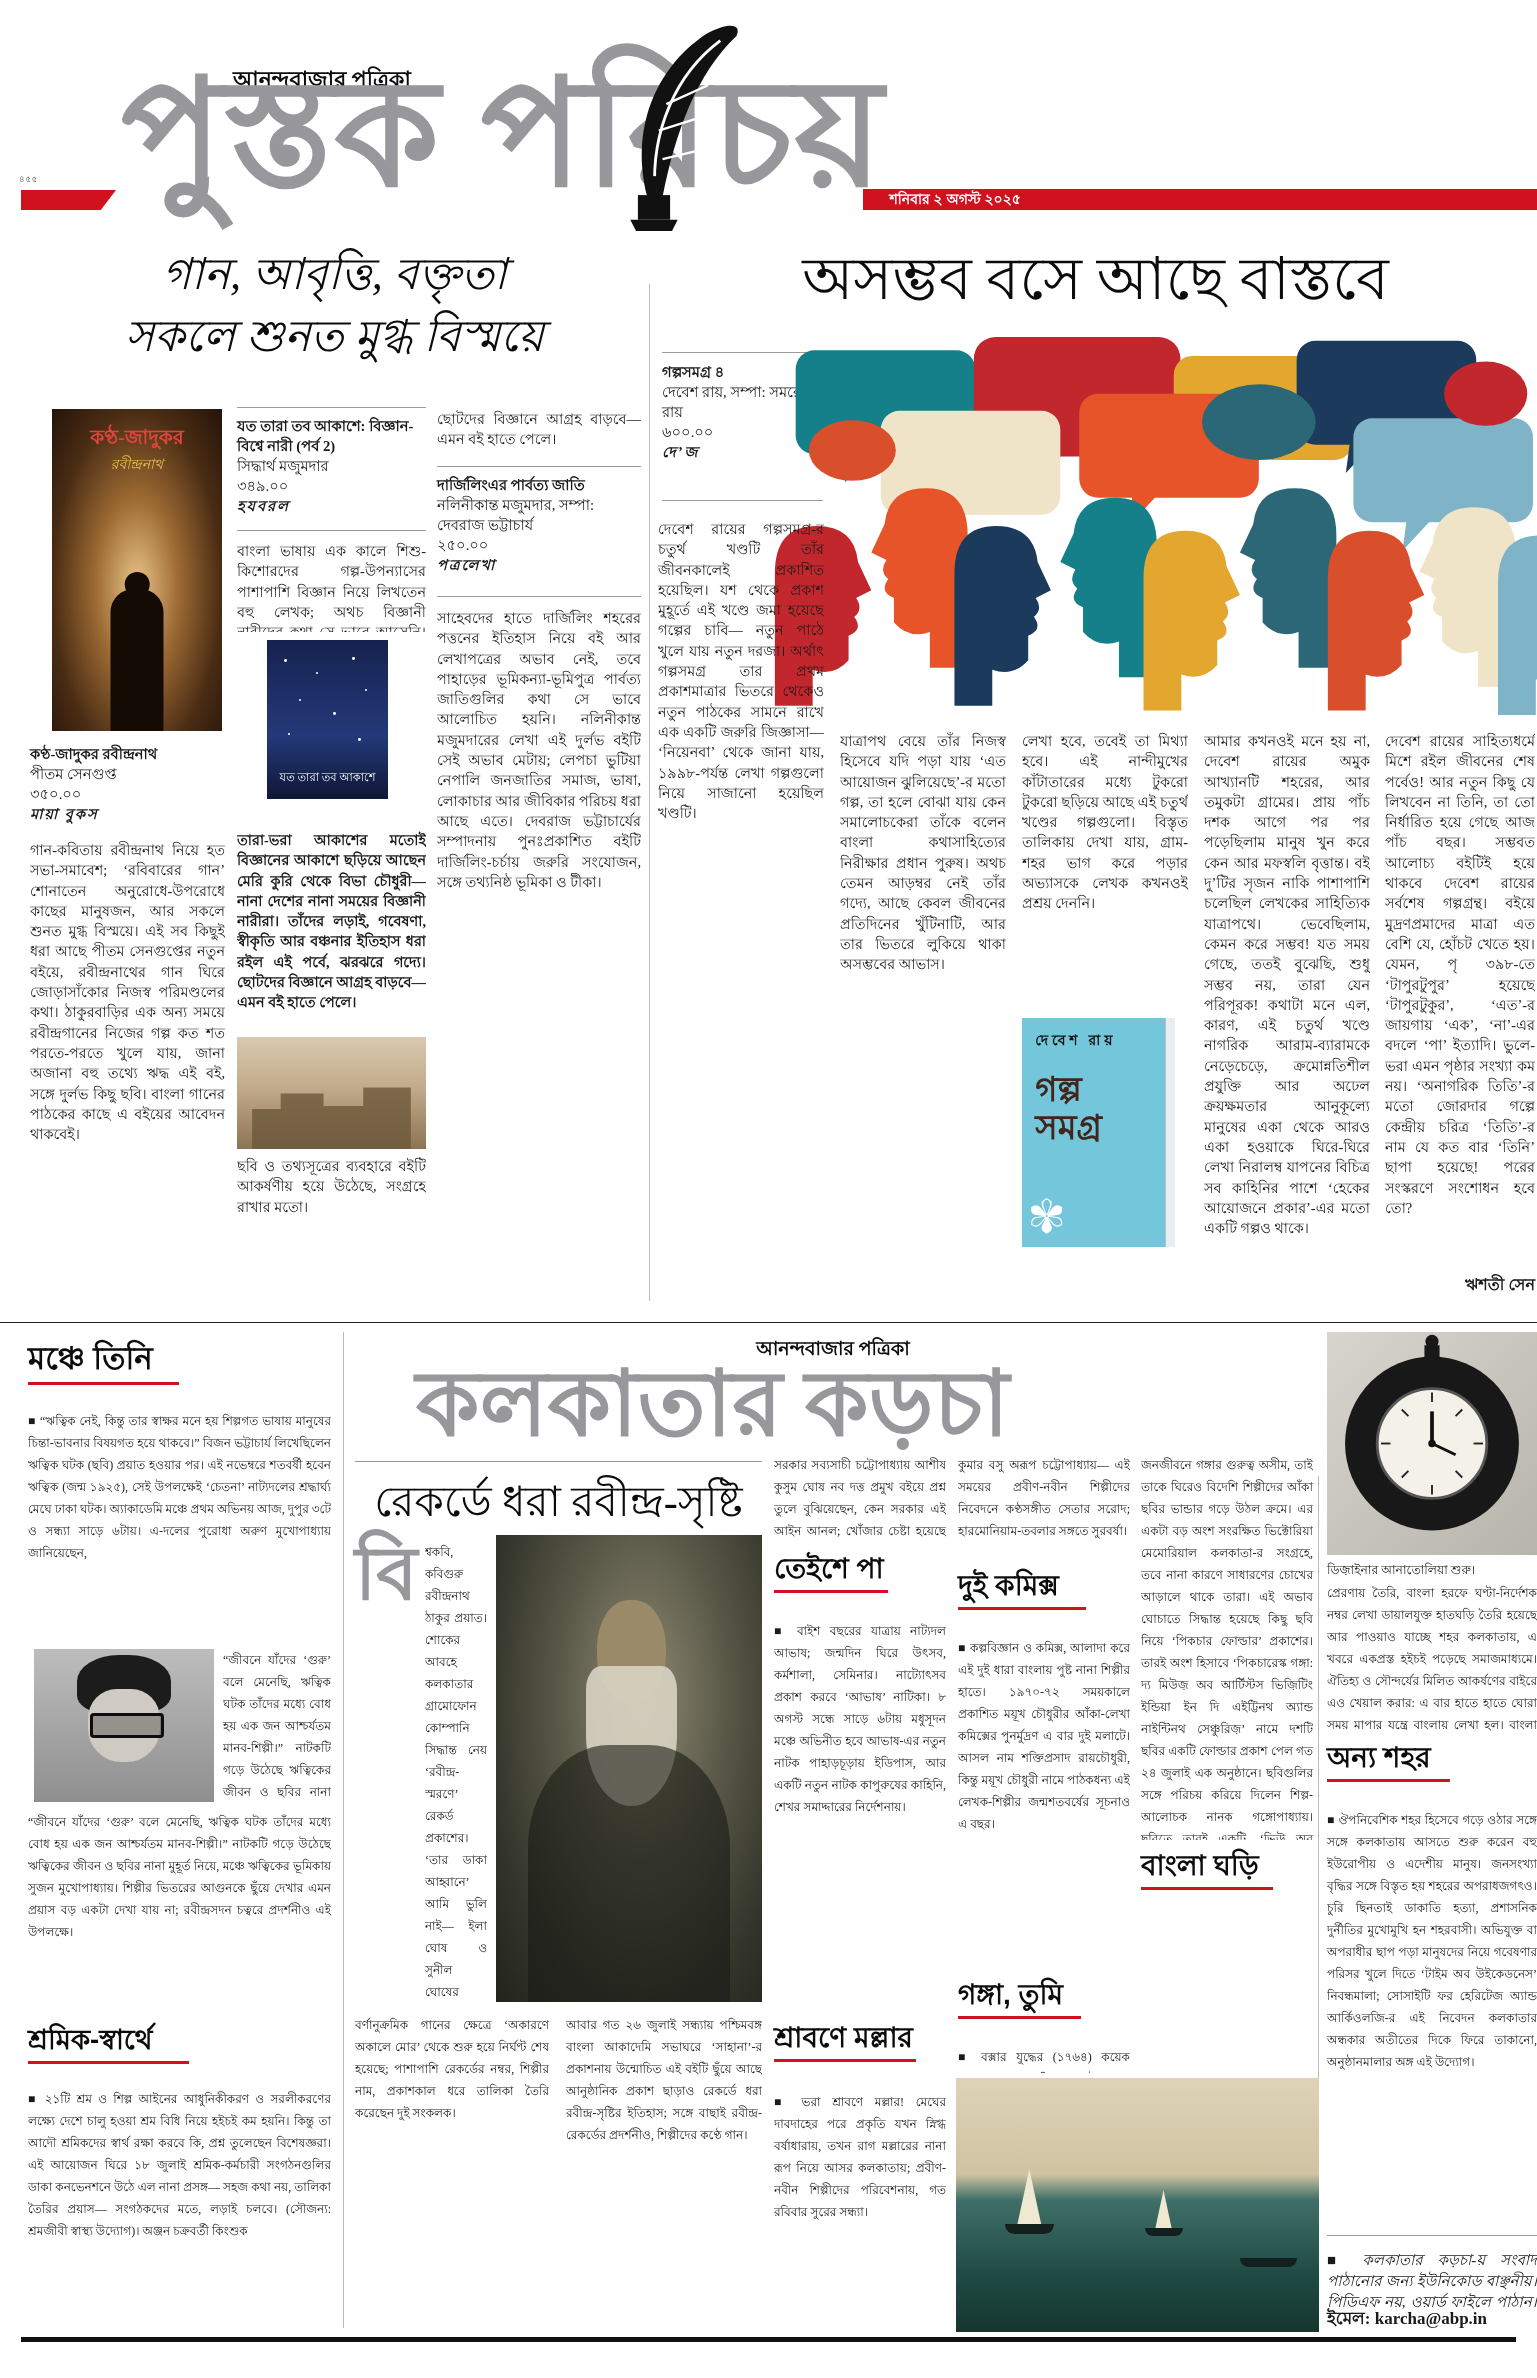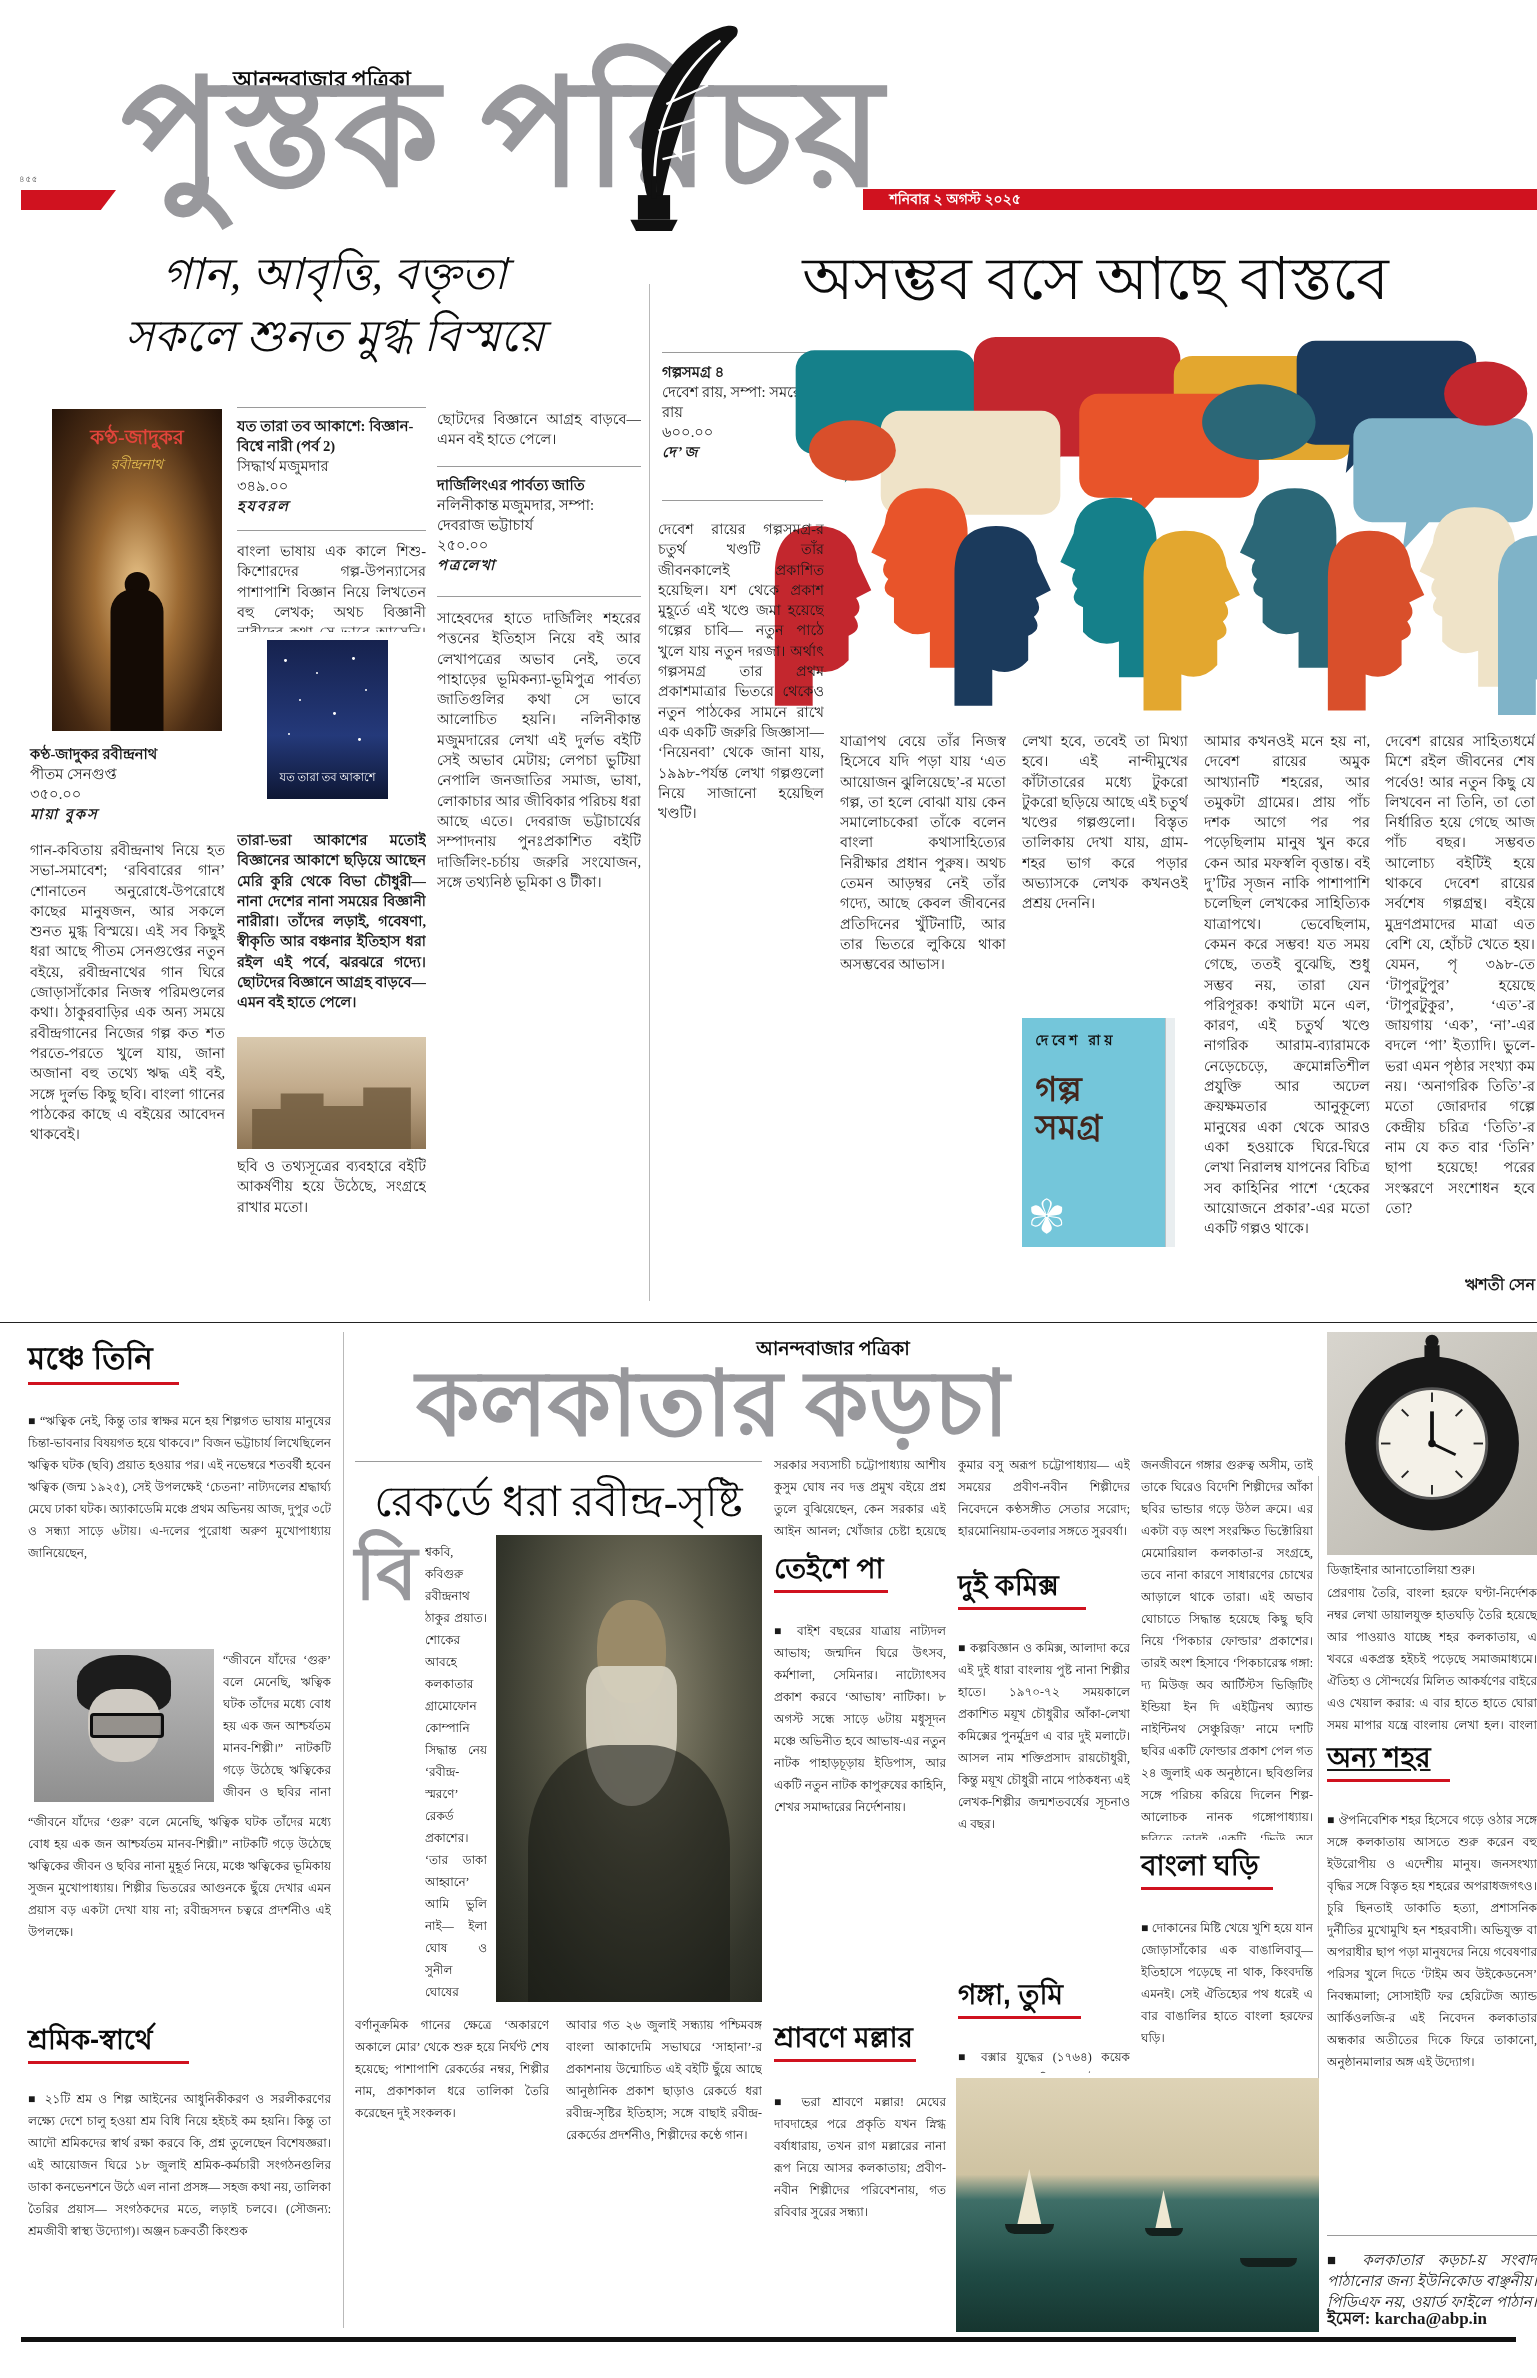--- a/index.html
+++ b/index.html
@@ -264,21 +264,20 @@
     <div class="sec-head" style="font-size:28px;">গঙ্গা, তুমি</div>
     <div class="redline" style="width:123px;"></div>
   </div>
   <div class="abs kbody" style="left:958px;top:2046px;width:172px;height:26.5px;">■  বক্সার যুদ্ধের (১৭৬৪) কয়েক দশকের মধ্যে প্রকৃতি হয়ে ওঠার পথে বাংলায় আসতে থাকেন বহু ভ্রামণিক ব্রিটিশ শিল্পী, তাঁদের ছবিতে ধরা থাকে গঙ্গাপাড়ের জীবন।</div>
 
   <div class="abs kbody" style="left:1141px;top:1454px;width:172px;height:386px;">জনজীবনে গঙ্গার গুরুত্ব অসীম, তাই তাকে ঘিরেও বিদেশি শিল্পীদের আঁকা ছবির ভান্ডার গড়ে উঠল ক্রমে। এর একটা বড় অংশ সংরক্ষিত ভিক্টোরিয়া মেমোরিয়াল কলকাতা-র সংগ্রহে, তবে নানা কারণে সাধারণের চোখের আড়ালে থাকে তারা। এই অভাব ঘোচাতে সিদ্ধান্ত হয়েছে কিছু ছবি নিয়ে ‘পিকচার ফোল্ডার’ প্রকাশের। তারই অংশ হিসাবে ‘পিকচারেস্ক গঙ্গা: দ্য মিউজ় অব আর্টিস্টস ভিজ়িটিং ইন্ডিয়া ইন দি এইট্টিনথ অ্যান্ড নাইন্টিনথ সেঞ্চুরিজ়’ নামে দশটি ছবির একটি ফোল্ডার প্রকাশ পেল গত ২৪ জুলাই এক অনুষ্ঠানে। ছবিগুলির সঙ্গে পরিচয় করিয়ে দিলেন শিল্প-আলোচক নানক গঙ্গোপাধ্যায়। ছবিতে তারই একটি, ‘ভিউ অব এসপ্লানেড ফ্রম নিয়ার ফোর্ট উইলিয়াম’ (১৭৮৫), টমাস ড্যানিয়েলের আঁকা।</div>
   <div class="abs" style="left:1141px;top:1851px;">
     <div class="sec-head" style="font-size:28px;">বাংলা ঘড়ি</div>
     <div class="redline" style="width:132px;"></div>
   </div>
-  <div class="abs kbody" style="left:1141px;top:1917px;width:172px;height:150px;">■  দোকানের মিষ্টি খেয়ে খুশি হয়ে যান জোড়াসাঁকোর এক বাঙালিবাবু— ইতিহাসে পড়েছে না থাক, কিংবদন্তি এমনই। সেই ঐতিহ্যের পথ ধরেই এ বার বাঙালির হাতে বাংলা হরফের ঘড়ি।</div>
 
   <div class="abs img-frame ganga" style="left:956px;top:2078px;width:363px;height:254px;">
     <div class="sail" style="left:61px;top:91px;width:24.6px;height:57px;"></div>
     <div class="boat" style="left:49px;top:146px;width:49px;height:9.5px;border-radius:0 0 9.5px 9.5px;"></div>
     <div class="sail" style="left:199px;top:112px;width:17px;height:40px;"></div>
     <div class="boat" style="left:189px;top:150px;width:38px;height:7.6px;border-radius:0 0 7.6px 7.6px;"></div>
     <div class="boat" style="left:284px;top:180px;width:57px;height:8.5px;border-radius:0 0 8.5px 8.5px;"></div>
   </div>
 
   <div class="abs img-frame watch" style="left:1327px;top:1332px;width:210px;height:223px;">
@@ -297,21 +296,21 @@
       </g>
       <line x1="111" y1="118" x2="111" y2="84" stroke="#111" stroke-width="4"></line>
       <line x1="111" y1="118" x2="136" y2="130" stroke="#111" stroke-width="3"></line>
       <circle cx="111" cy="118" r="4" fill="#111"></circle>
       <rect x="103" y="14" width="16" height="14" fill="#181818"></rect>
       <circle cx="111" cy="10" r="7" fill="#181818"></circle>
     </svg>
   </div>
   <div class="abs smallcap" style="left:1327px;top:1561px;width:210px;">ডিজ়াইনার আনাতোলিয়া শুরু।</div>
   <div class="abs kbody" style="left:1327px;top:1582px;width:210px;height:151px;">প্রেরণায় তৈরি, বাংলা হরফে ঘণ্টা-নির্দেশক নম্বর লেখা ডায়ালযুক্ত হাতঘড়ি তৈরি হয়েছে আর পাওয়াও যাচ্ছে শহর কলকাতায়, এ খবরে একপ্রস্ত হইচই পড়েছে সমাজমাধ্যমে। ঐতিহ্য ও সৌন্দর্যের মিলিত আকর্ষণের বাইরে এও খেয়াল করার: এ বার হাতে হাতে ঘোরা সময় মাপার যন্ত্রে বাংলায় লেখা হল। বাংলা ভাষা ও ভাষী দুই নিয়েই যখন ঘরে-বাইরে তুমুল হট্টগোল, তখন এই সহজ সাধারণ ও অন্য রকম ভাবনাটি বেশ।</div>
-  <div class="abs" style="left:1327px;top:1743px;text-decoration:underline;">
+  <div class="abs" style="left:1327px;top:1743px;">
     <div class="sec-head" style="font-size:28px;">অন্য শহর</div>
     <div class="redline" style="width:123px;"></div>
   </div>
   <div class="abs kbody" style="left:1327px;top:1809px;width:210px;height:413px;">■  ঔপনিবেশিক শহর হিসেবে গড়ে ওঠার সঙ্গে সঙ্গে কলকাতায় আসতে শুরু করেন বহু ইউরোপীয় ও এদেশীয় মানুষ। জনসংখ্যা বৃদ্ধির সঙ্গে বিস্তৃত হয় শহরের অপরাধজগৎও। চুরি ছিনতাই ডাকাতি হত্যা, প্রশাসনিক দুর্নীতির মুখোমুখি হন শহরবাসী। অভিযুক্ত বা অপরাধীর ছাপ পড়া মানুষদের নিয়ে গবেষণার পরিসর খুলে দিতে ‘টাইম অব উইকেডনেস’ নিবন্ধমালা; সোসাইটি ফর হেরিটেজ অ্যান্ড আর্কিওলজি-র এই নিবেদন কলকাতার অন্ধকার অতীতের দিকে ফিরে তাকানো, অনুষ্ঠানমালার অঙ্গ এই উদ্যোগ।</div>
   <div class="abs grule" style="left:1327px;top:2235px;width:210px;"></div>
   <div class="abs contact" style="left:1327px;top:2250px;width:210px;height:62px;">■ কলকাতার কড়চা-য় সংবাদ পাঠানোর জন্য ইউনিকোড বাঞ্ছনীয়। পিডিএফ নয়, ওয়ার্ড ফাইলে পাঠান। ঠিকানা ও ফোন নম্বর থাকা জরুরি।</div>
   <div class="abs" style="left:1327px;top:2305px;width:210px;font-size:17px;font-weight:bold;">ইমেল: karcha@abp.in</div>
 
   <div class="abs thick" style="left:21px;top:2337px;width:1495px;"></div>
 </div>

